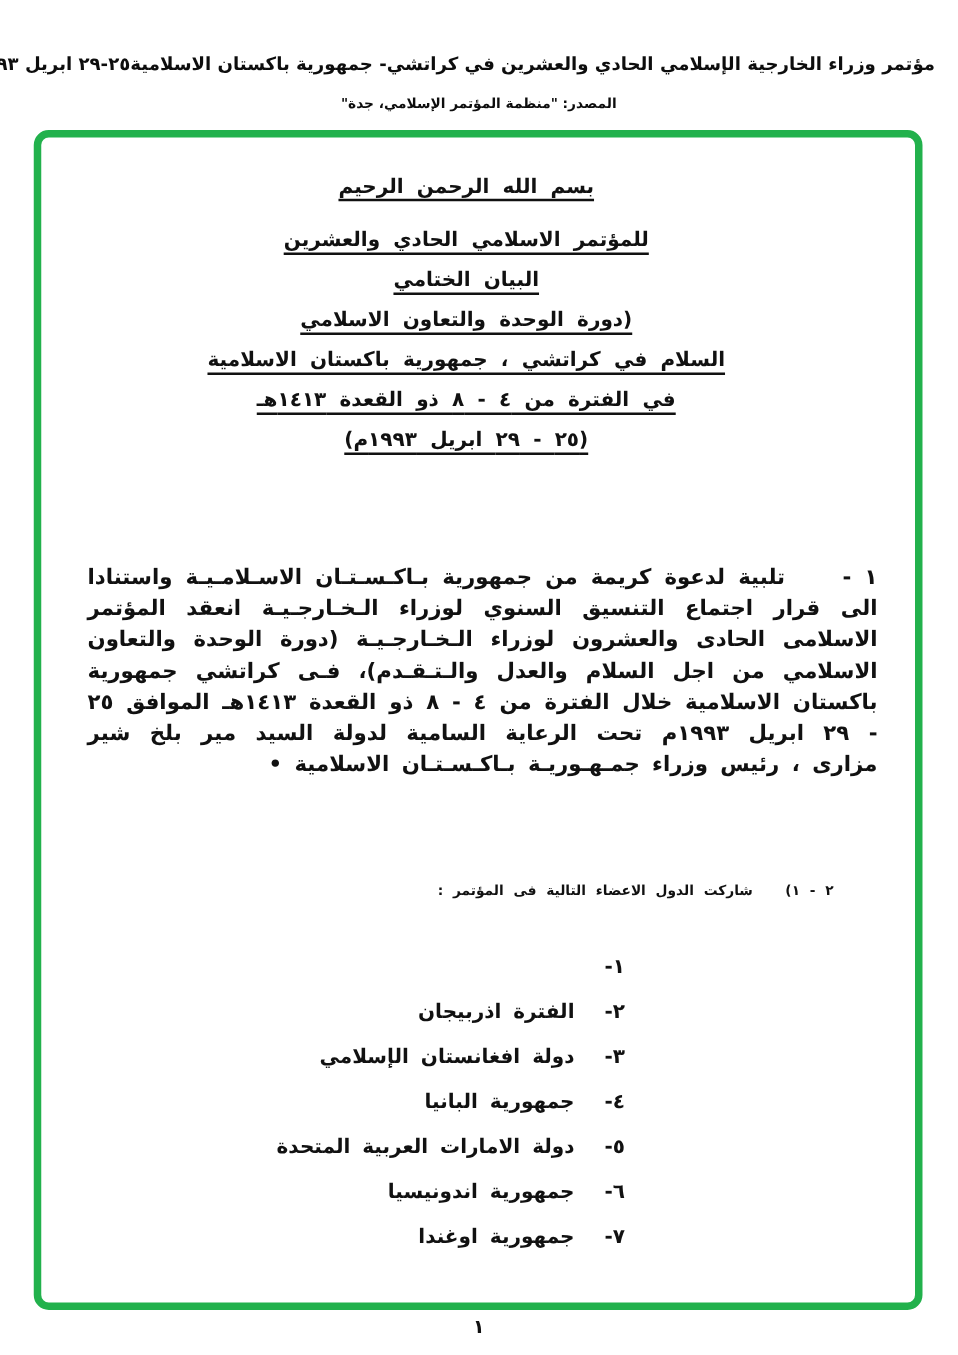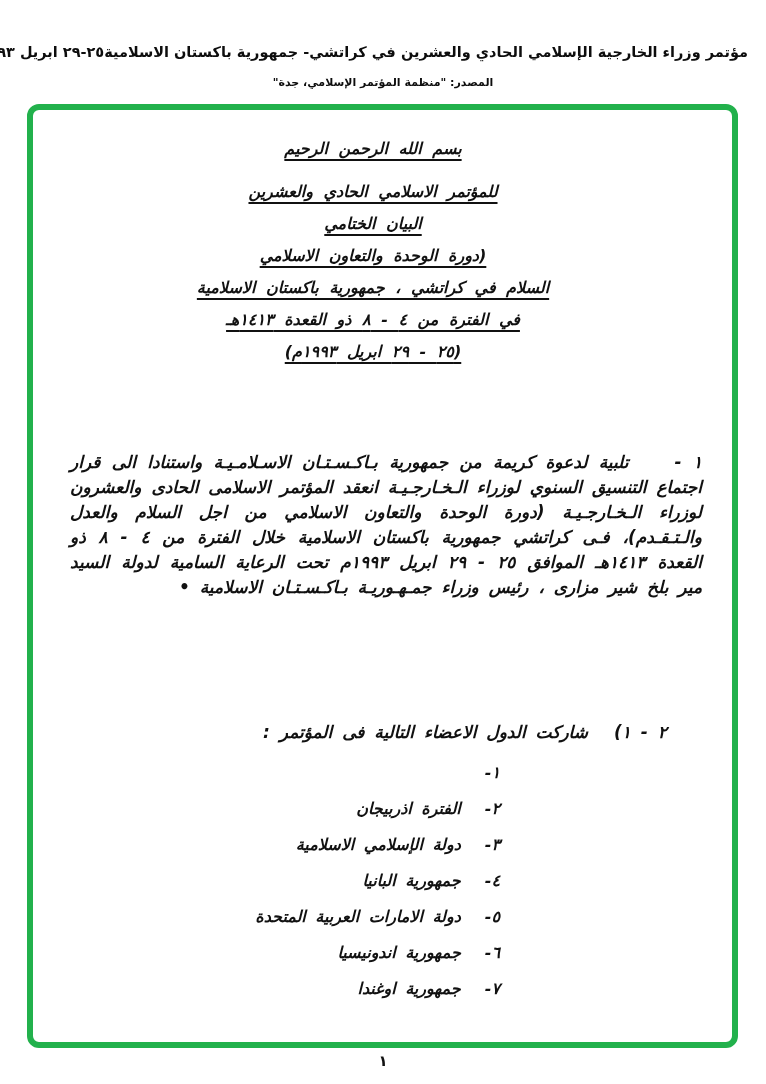--- a/index.html
+++ b/index.html
@@ -41,21 +41,20 @@
     color: #0d0d0d;
   }
   
   .doc-border {
     position: absolute;
     left: 27px; top: 104px;
     width: 711px; height: 944px;
     border: 6px solid #22b14c;
     border-radius: 12px;
     background: #ffffff;
-    font-style: italic;
   }
   
   .title-block {
     position: absolute;
     top: 28px; left: -10px;
     width: 700px;
     direction: rtl;
     text-align: center;
     font-weight: bold;
     font-size: 16px;
@@ -83,25 +82,25 @@
     font-size: 17px;
     line-height: 25px;
     letter-spacing: 0.5px;
     word-spacing: 4px;
     color: #111;
   }
   .p-num { margin-left: 46px; }
   
   .section2 {
     position: absolute;
-    top: 612px; right: 65px;
+    top: 596px; right: 65px;
     direction: rtl;
     white-space: nowrap;
     font-weight: bold;
-    font-size: 17px;
+    font-size: 11px;
     letter-spacing: 0.5px;
     word-spacing: 4px;
     color: #111;
   }
   .s-num { margin-left: 26px; }
   
   .list {
     position: absolute;
     top: 652px; right: 232px;
     direction: rtl;
@@ -161,21 +160,21 @@
     <div class="list">
       <div class="li">
         <span class="li-num">١-</span>
       </div>
       <div class="li">
         <span class="li-num">٢-</span>
         <span class="li-name">الفترة اذربيجان</span>
       </div>
       <div class="li">
         <span class="li-num">٣-</span>
-        <span class="li-name">دولة الإسلامي الاسلامية</span>
+        <span class="li-name">دولة افغانستان الإسلامي</span>
       </div>
       <div class="li">
         <span class="li-num">٤-</span>
         <span class="li-name">جمهورية البانيا</span>
       </div>
       <div class="li">
         <span class="li-num">٥-</span>
         <span class="li-name">دولة الامارات العربية المتحدة</span>
       </div>
       <div class="li">

